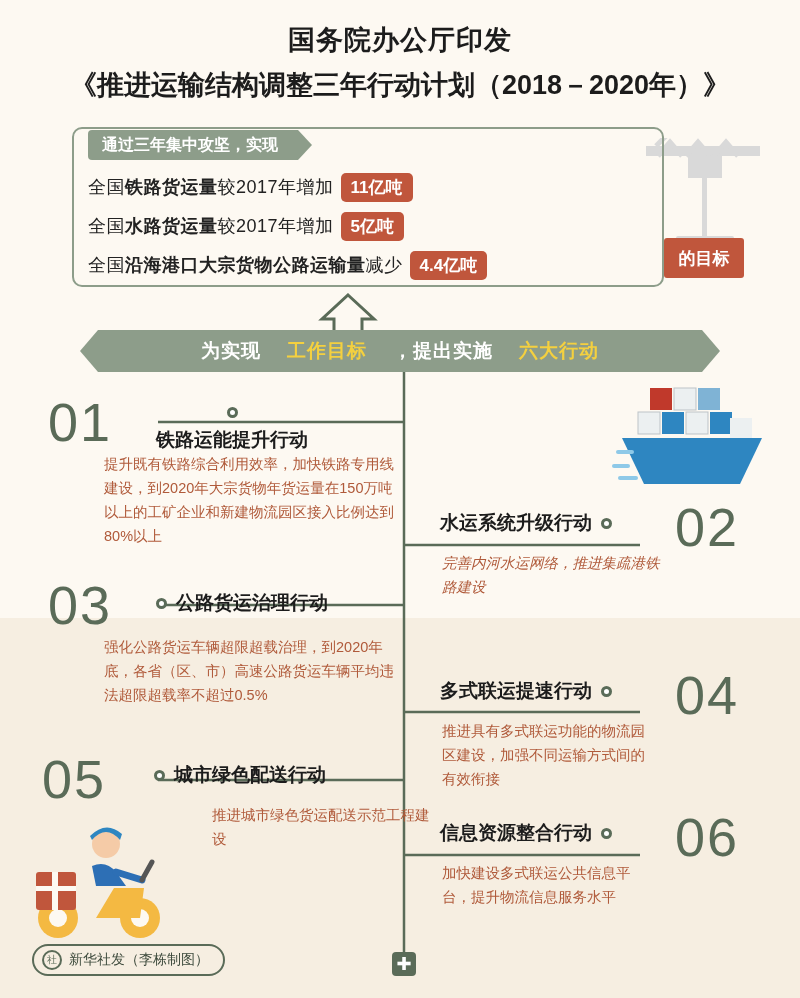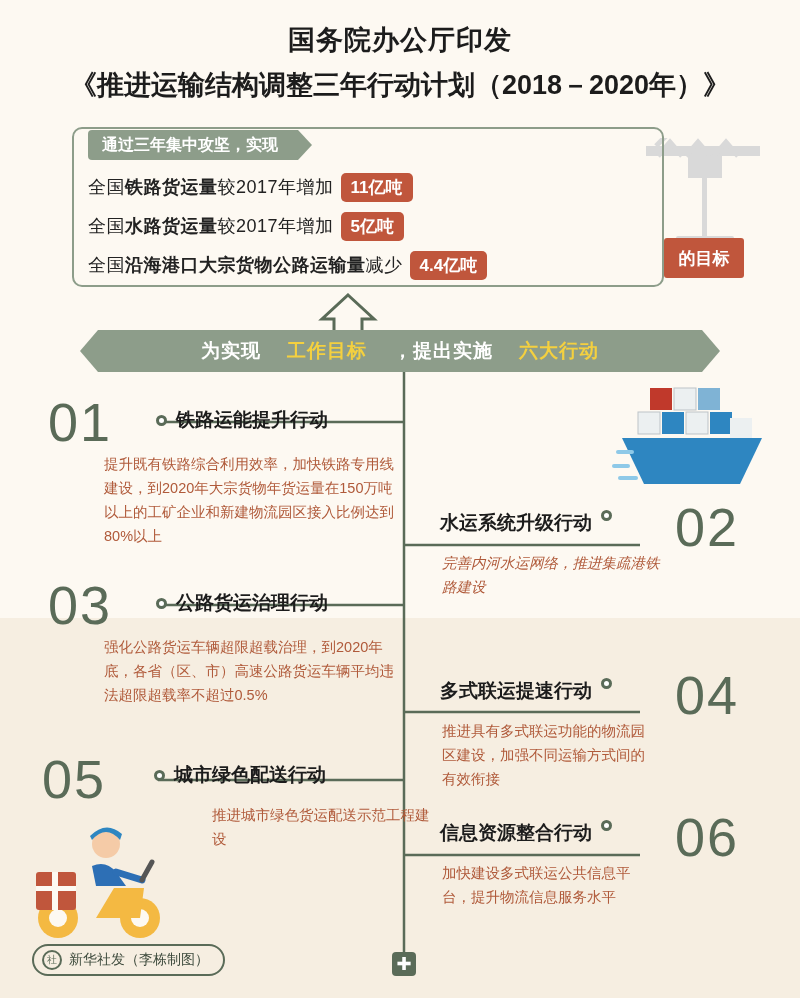--- a/index.html
+++ b/index.html
@@ -83,25 +83,25 @@
     letter-spacing:2px; line-height:1;
   }
   .act-title { font-size:19px; font-weight:bold; color:#1c1c1c; white-space:nowrap; }
   .act-body { font-size:14.5px; line-height:1.65; color:#b05a3a; }
   .dot {
     width:11px; height:11px; border-radius:50%;
     background:#fff; border:3px solid #5a6b58; display:inline-block;
   }
   
   .left-head { display:flex; align-items:center; gap:9px; }
-  .right-head { display:flex; gap:9px; }
+  .right-head { display:flex; align-items:center; gap:9px; }
 
   #a01 { left:48px; top:395px; }
   #a01 .num { position:absolute; left:0; top:0; }
-  #a01 .head { position:absolute; left:108px; top:12px; }
+  #a01 .head { position:absolute; left:108px; top:12px;flex-direction:column; }
   #a01 .act-body { position:absolute; left:56px; top:58px; width:300px; }
 
   #a03 { left:48px; top:578px; }
   #a03 .num { position:absolute; left:0; top:0; }
   #a03 .head { position:absolute; left:108px; top:12px; }
   #a03 .act-body { position:absolute; left:56px; top:58px; width:300px; }
 
   #a05 { left:42px; top:752px; }
   #a05 .num { position:absolute; left:0; top:0; }
   #a05 .head { position:absolute; left:112px; top:10px; }

